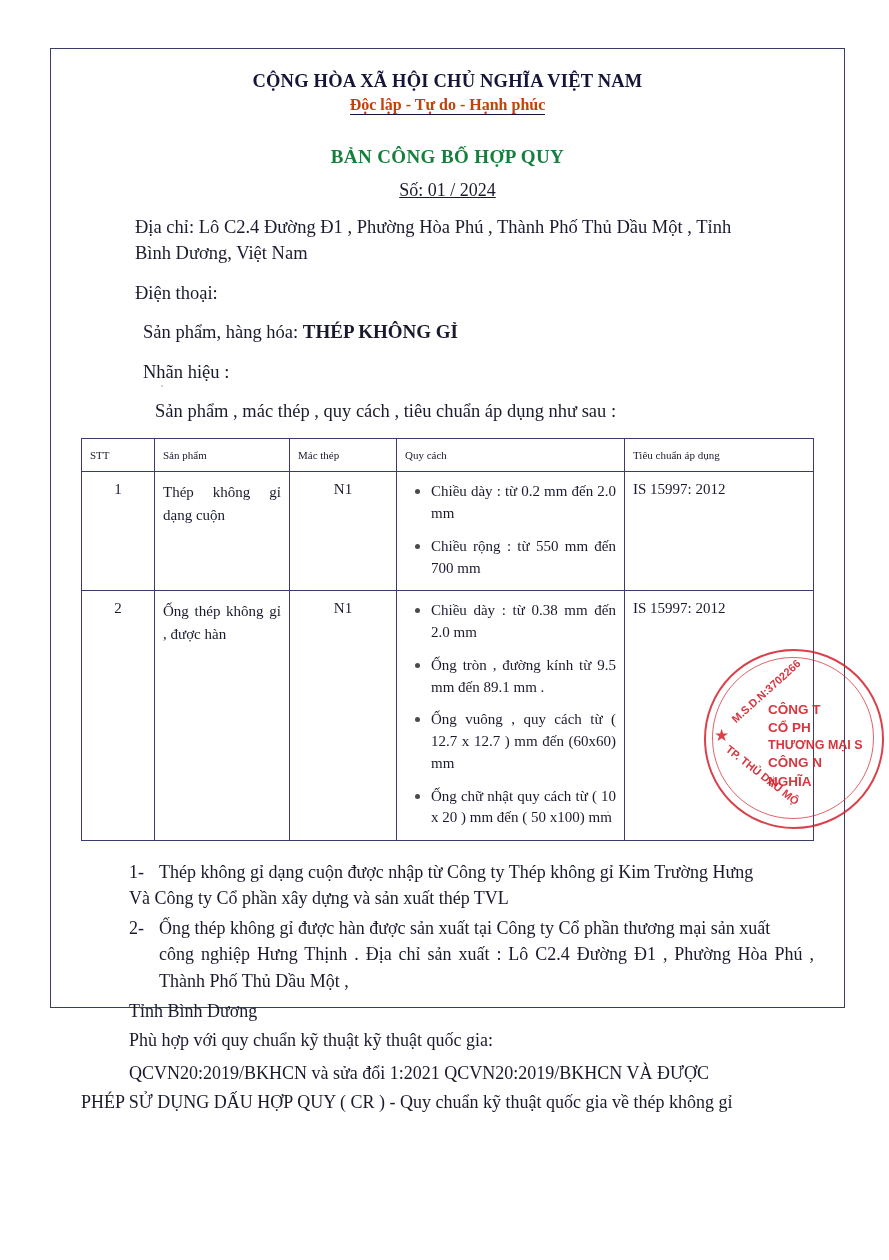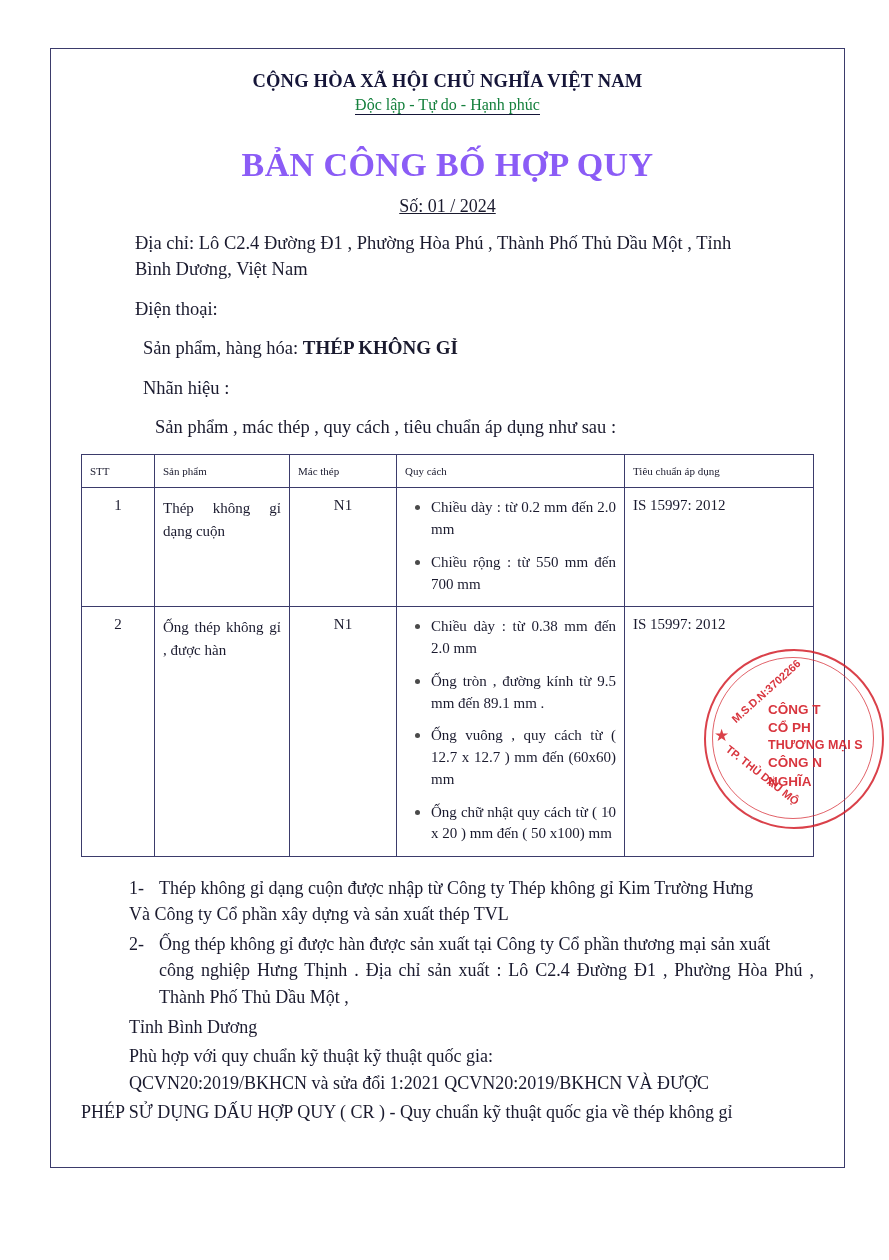--- a/index.html
+++ b/index.html
@@ -13,54 +13,54 @@
     font-family: "Liberation Serif", serif;
     color: #1a1a2e;
     position: relative;
     overflow: hidden;
   }
   .page {
     position: absolute;
     left: 50px;
     top: 48px;
     width: 795px;
-    height: 1120px;
+    height: 960px;
     border: 1.5px solid #3b3b6b;
     box-sizing: border-box;
     background: #ffffff;
   }
   .inner {
     padding: 22px 30px 10px 30px;
     box-sizing: border-box;
     height: 100%;
     position: relative;
   }
   .center { text-align: center; }
   .national {
     font-weight: bold;
     font-size: 18.5px;
     letter-spacing: 0.2px;
     color: #151538;
   }
   .motto {
-    font-weight: normal;
+    font-weight: bold;
     font-size: 16px;
     margin-top: 4px;
-    color: #15803d;
+    color: #c2410c;
   }
   .motto span {
     border-bottom: 1.2px solid #151538;
     padding-bottom: 1px;
   }
   .doc-title {
     font-weight: bold;
-    font-size: 34px;
+    font-size: 19px;
     margin-top: 32px;
     letter-spacing: 0.4px;
-    color: #8b5cf6;
+    color: #15803d;
   }
   .doc-number {
     font-size: 18px;
     margin-top: 12px;
     text-decoration: underline;
   }
   .field-line {
     font-size: 18.5px;
     margin-top: 13px;
     line-height: 1.42;
@@ -133,21 +133,21 @@
   .note-body { flex: 1; padding-right: 4px; }
   .note-cont { padding-left: 78px; }
   .tail {
     font-size: 18px;
     margin-top: 3px;
     padding-left: 48px;
     line-height: 1.45;
   }
   .tail2 {
     font-size: 18px;
-    margin-top: 0;
+    margin-top: 6px;
     padding-left: 48px;
     padding-right: 6px;
     line-height: 1.5;
     text-align: justify;
   }
   .tail3 {
     font-size: 18px;
     margin-top: 2px;
     padding-right: 6px;
     line-height: 1.5;

